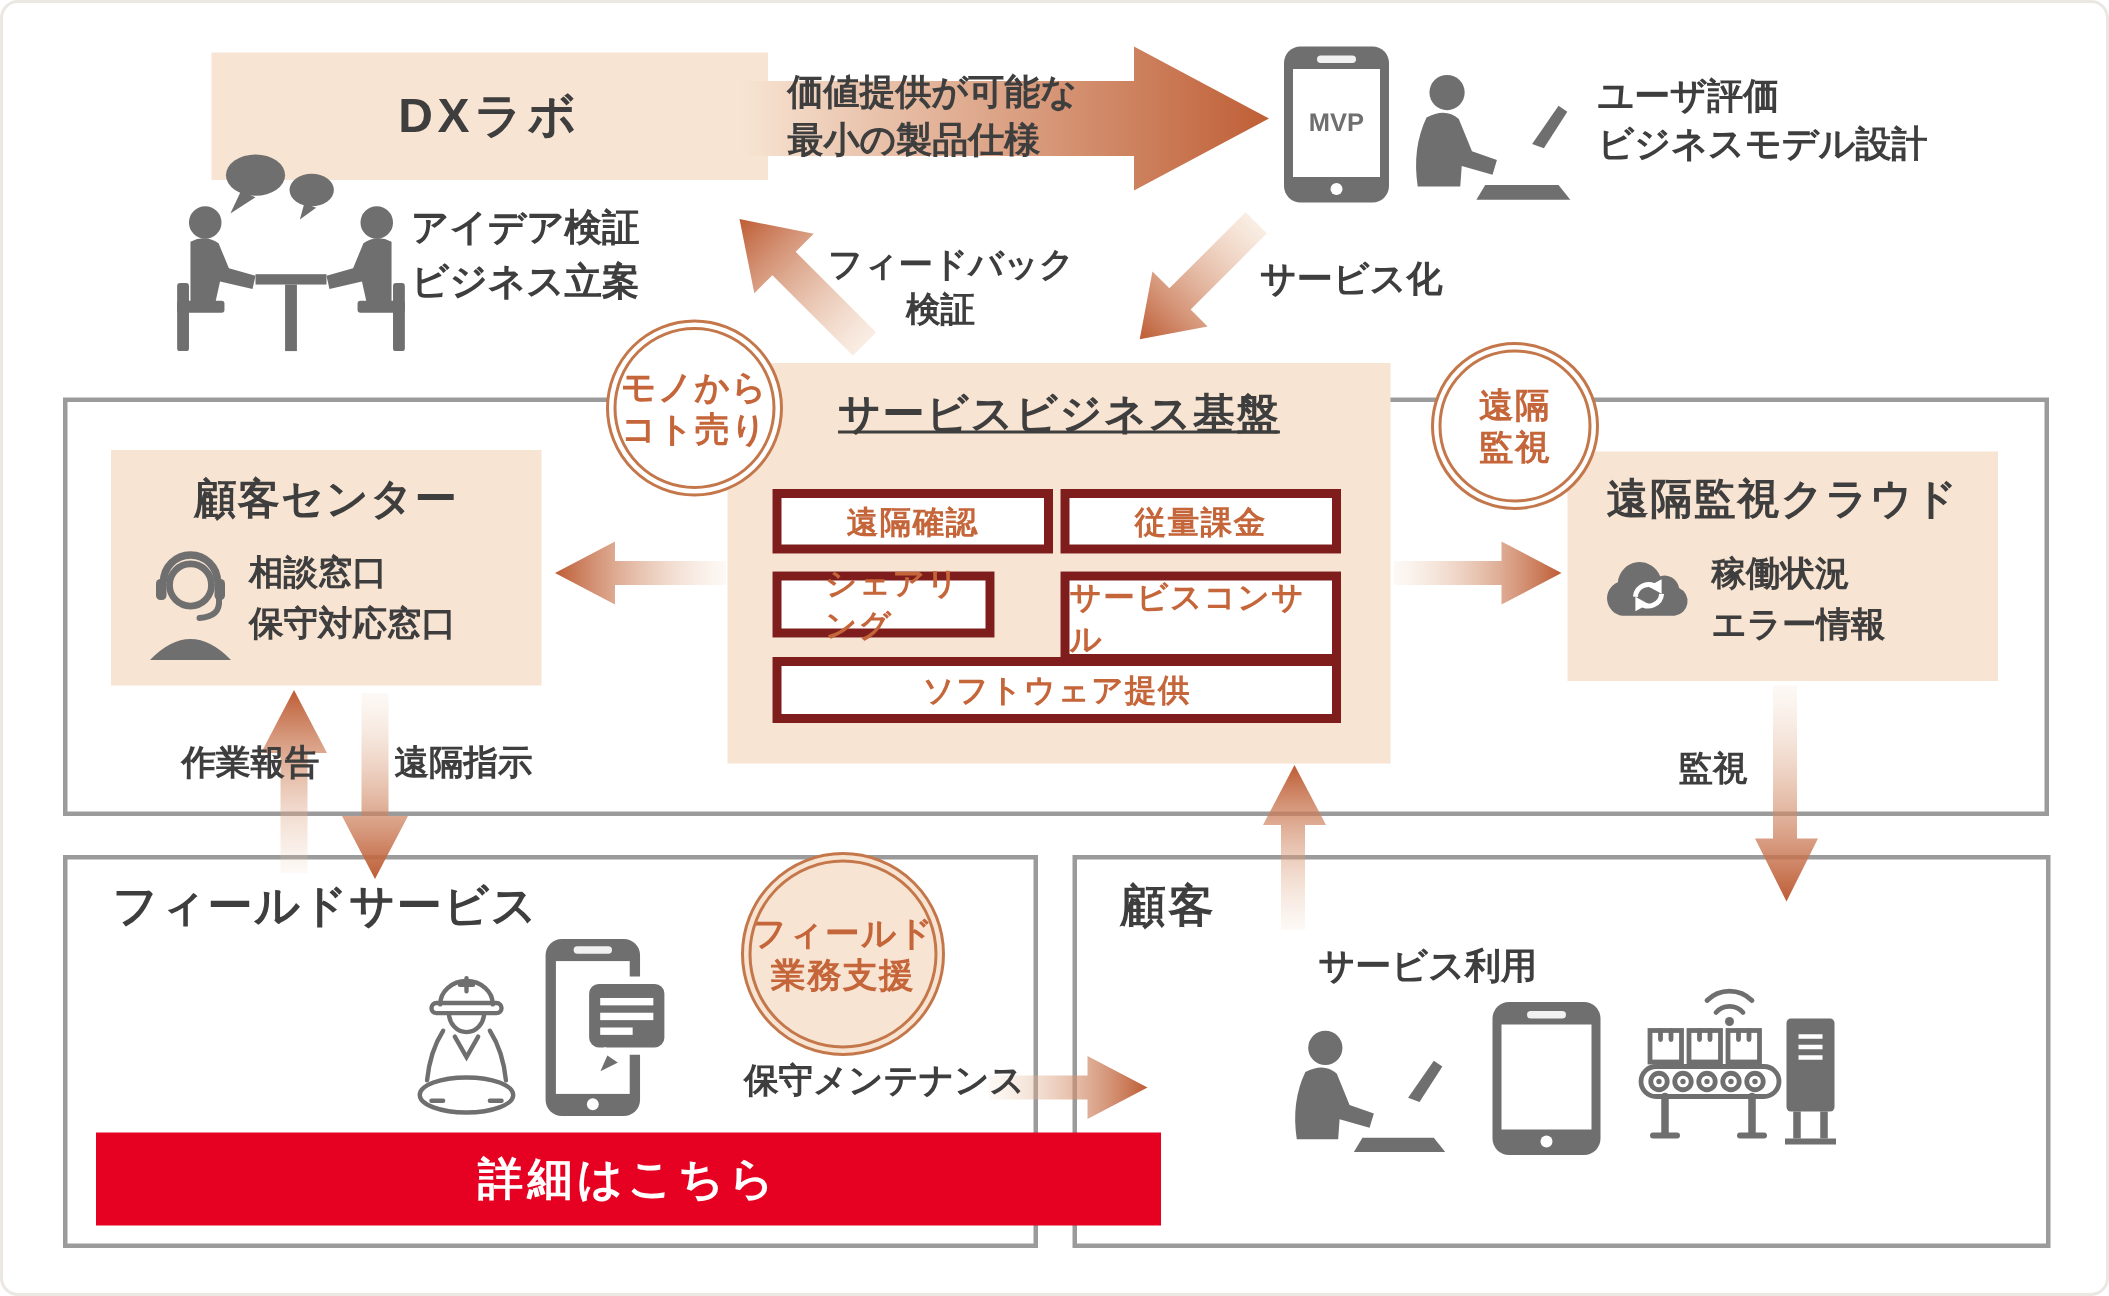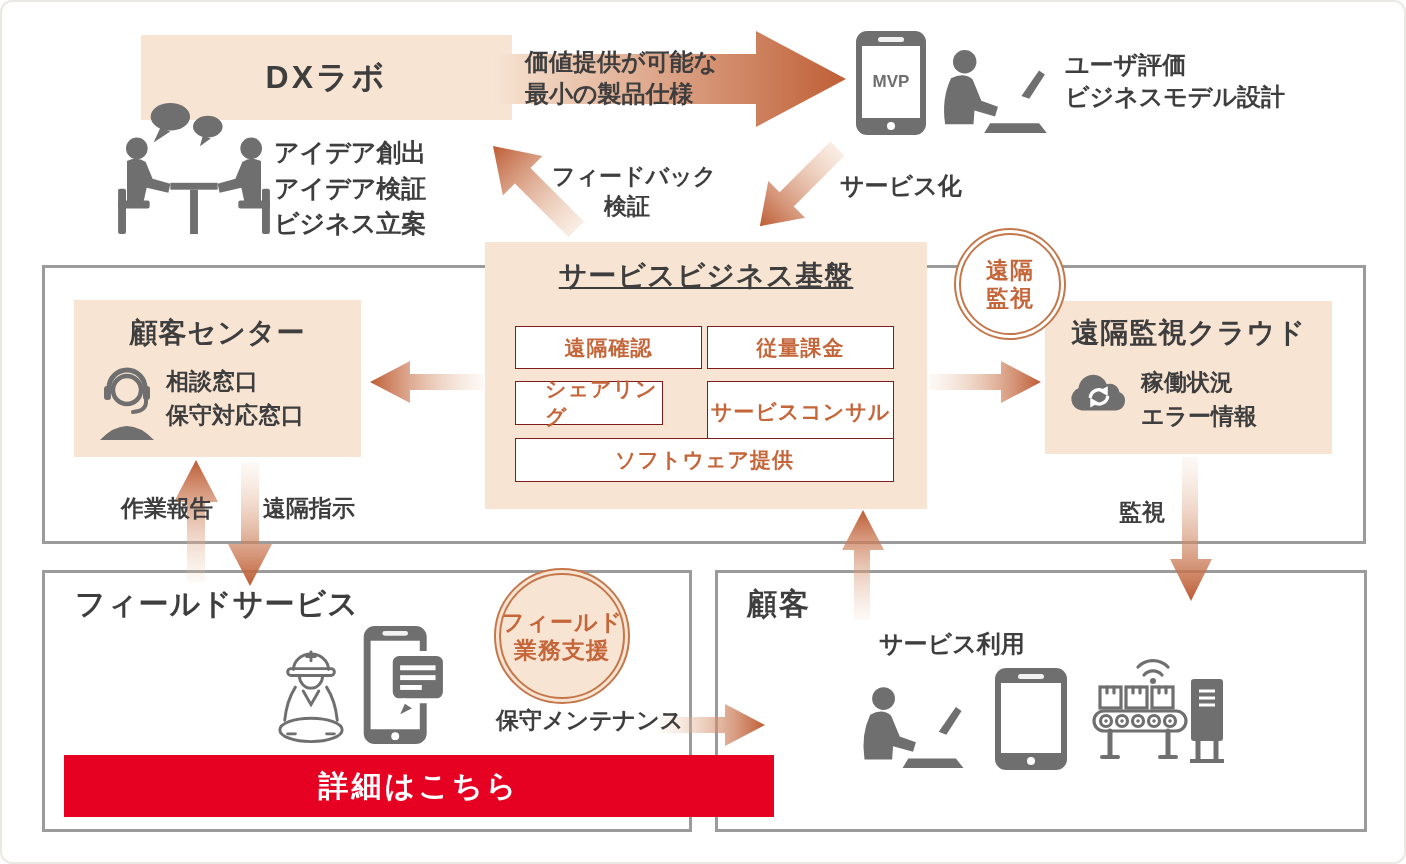--- a/index.html
+++ b/index.html
@@ -15,21 +15,21 @@
          display:flex;align-items:center;justify-content:center;box-sizing:border-box;}
   .badge::before{content:"";position:absolute;inset:3px;border:2px solid #c4774a;border-radius:50%;}
   .badge-txt{display:flex;flex-direction:column;align-items:center;font-weight:700;
              color:#c5653a;font-size:23px;line-height:1.22;letter-spacing:1px;}
   .badge--peach{background:#f8e4d2;}
   .lbl{position:absolute;z-index:5;color:#3e3e3e;font-weight:700;white-space:nowrap;}
   .notes{position:absolute;z-index:5;color:#3e3e3e;font-weight:700;}
   .notes div{white-space:nowrap;}
   .box-title{font-weight:700;color:#3e3e3e;text-align:center;letter-spacing:1px;}
   .icon{position:absolute;z-index:3;}
-  .pf-item{position:absolute;background:#fff;border:1px solid #7f1d1d;color:#c5653a;
+  .pf-item{position:absolute;background:#fff;border:6px solid #7f1d1d;color:#c5653a;
            font-weight:700;font-size:21px;display:flex;align-items:center;justify-content:center;
            box-sizing:border-box;letter-spacing:1px;}
   .cta{position:absolute;z-index:5;background:#e60021;color:#fff;font-weight:700;font-size:30px;
        display:flex;align-items:center;justify-content:center;letter-spacing:3px;cursor:pointer;border:none;}
   .mvp-phone{position:absolute;z-index:3;background:#6f6f6f;border-radius:11px;}
   .mvp-speaker{position:absolute;top:6px;left:50%;transform:translateX(-50%);width:26px;height:5px;background:#fff;opacity:.9;border-radius:3px;}
   .mvp-screen{position:absolute;left:6px;right:6px;top:15px;bottom:17px;background:#fff;
               display:flex;align-items:center;justify-content:center;font-weight:700;color:#6f6f6f;font-size:17px;}
   .mvp-home{position:absolute;bottom:5px;left:50%;transform:translateX(-50%);width:8px;height:8px;border-radius:50%;background:#fff;}
 </style>
@@ -59,21 +59,20 @@
       <circle cx="138" cy="49" r="11"></circle>
       <path d="M148,62 q-10,-5 -19,1 l-7,17 -18,5 2,9 22,-5 4,18 16,0 z"></path>
       <rect x="149" y="90" width="8" height="46" rx="2"></rect>
         <rect x="125" y="102" width="32" height="8" rx="2"></rect>
       <rect x="56" y="84" width="48" height="7"></rect>
         <rect x="76" y="91" width="8" height="45"></rect>
     </g>
   </svg>
 
   <div class="notes" style="left:272px;top:133px;font-size:25px;line-height:1.42;">
-    <div>アイデア創出</div>
     <div>アイデア検証</div>
     <div>ビジネス立案</div>
   </div>
 
   <svg class="arw" style="left:488px;top:27px;" width="358" height="100" viewBox="0 0 358 100">
     <defs>
         <linearGradient id="gBig" x1="0" y1="0" x2="1" y2="0">
       <stop offset="0" stop-color="#f8e6d5"></stop>
           <stop offset="1" stop-color="#bf5f36"></stop>
     </linearGradient>
@@ -129,20 +128,26 @@
           <linearGradient id="gSv" x1="0" y1="0" x2="1" y2="0">
         <stop offset="0" stop-color="#f3d8c2" stop-opacity="0.45"></stop>
             <stop offset="1" stop-color="#bd5c34"></stop>
       </linearGradient>
         </defs>
       <polygon points="0,18 72,18 72,2 110,28 72,54 72,38 0,38" fill="url(#gSv)"></polygon>
     </svg>
   </div>
   <span class="lbl" style="left:838px;top:168px;font-size:24px;">サービス化</span>
 
+  <div class="badge" style="left:402px;top:211px;width:118px;height:118px;">
+    <div class="badge-txt">
+      <span>モノから</span>
+      <span>コト売り</span>
+    </div>
+  </div>
   <div class="badge" style="left:952px;top:226px;width:112px;height:112px;">
     <div class="badge-txt">
       <span>遠隔</span>
       <span>監視</span>
     </div>
   </div>
 
   <div class="peach" style="left:483px;top:240px;width:442px;height:267px;">
     <div class="box-title" style="margin-top:15px;font-size:28px;text-decoration:underline;">サービスビジネス基盤</div>
     <div class="pf-item" style="left:30px;top:84px;width:187px;height:43px;">遠隔確認</div>

